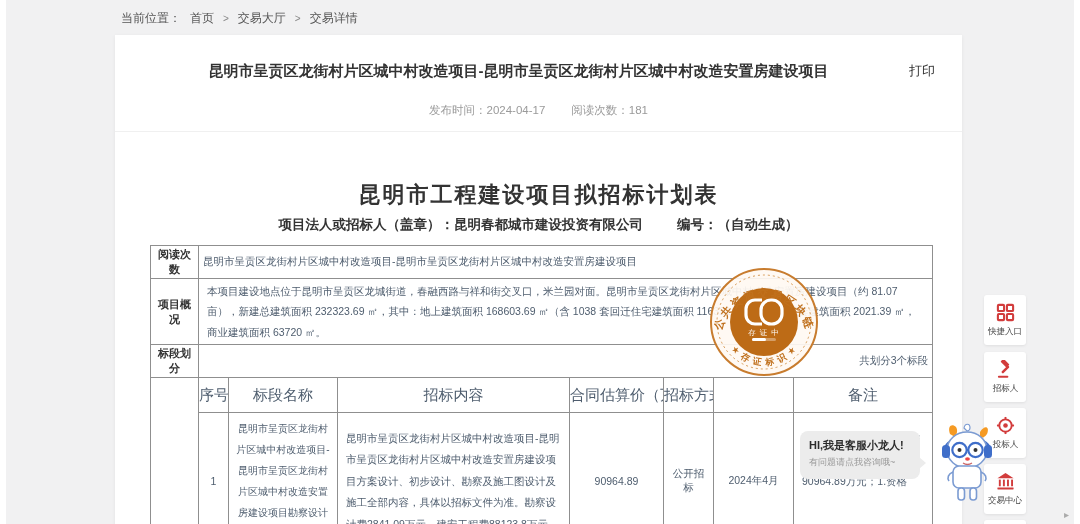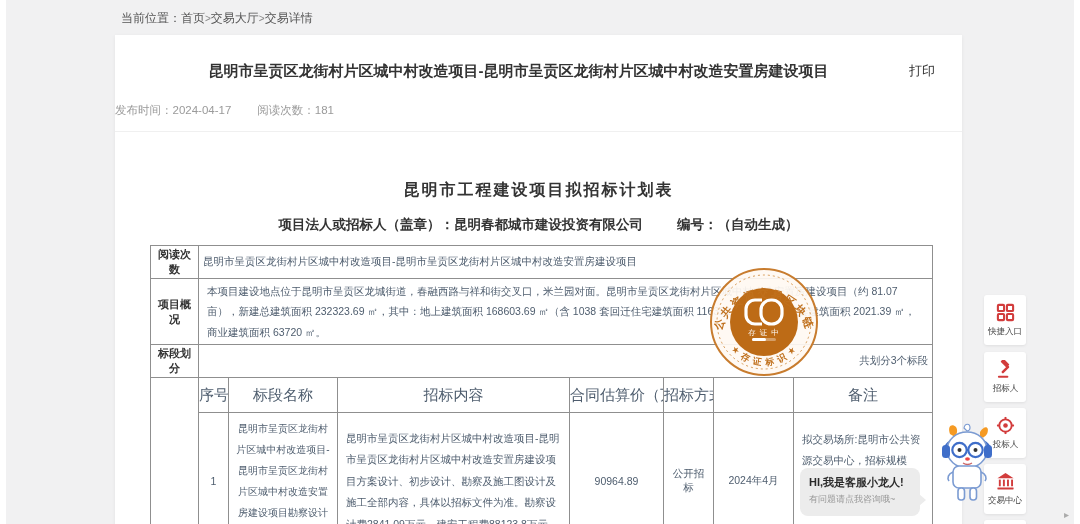--- a/index.html
+++ b/index.html
@@ -8,38 +8,38 @@
     position: relative;
     background: #f1f1f2;
     overflow: hidden;
     font-family: "Liberation Sans", "DejaVu Sans", sans-serif;
   }
   .edge { position: absolute; top: 0; bottom: 0; width: 6px; background: #fff; z-index: 5; }
   .edge.left { left: 0; } .edge.right { right: 0; }
 
   
   .breadcrumb { position: absolute; left: 121px; top: 10px; font-size: 12px; color: #555;
-    display: flex; align-items: center; z-index: 6; }
+    display: flex; align-items: center; gap: 9px; z-index: 6; }
   .breadcrumb .sep { color: #888; font-size: 10px; }
   .breadcrumb .bc-link { color: #555; cursor: pointer; }
 
   
   .card { position: absolute; left: 115px; top: 35px; width: 847px; height: 492px;
     background: #fff; overflow: hidden; box-shadow: 0 1px 4px rgba(0,0,0,.06); z-index: 10; }
   .card-title { position: absolute; top: 27px; left: 70px; right: 110px; text-align: center;
     font-size: 15px; font-weight: bold; color: #333; white-space: nowrap; overflow: hidden; }
   .print-btn { position: absolute; top: 27px; right: 27px; font-size: 13px; color: #333;
     background: none; border: none; cursor: pointer; font-family: inherit; }
-  .meta { position: absolute; top: 68px; left: 0; right: 0; 
+  .meta { position: absolute; top: 68px; left: 0; right: 0; text-align: center;
     font-size: 11.5px; color: #9a9a9a; }
   .meta .gap { display: inline-block; width: 26px; }
   .hdr-divider { position: absolute; top: 96px; left: 0; right: 0; border-top: 1px solid #f0f0f0; }
 
   .doc-title { position: absolute; top: 145px; left: 0; right: 0; text-align: center;
-    font-size: 16px; font-weight: bold; color: #333; letter-spacing: 2px; }
+    font-size: 22px; font-weight: bold; color: #333; letter-spacing: 2px; }
   .doc-sub { position: absolute; top: 181px; left: 0; right: 0; display: flex;
     justify-content: center; gap: 34px; font-size: 13.5px; font-weight: bold; color: #333; }
 
   
   .tbl-wrap { position: absolute; left: 35px; top: 210px; width: 782px; }
   table { border-collapse: collapse; table-layout: fixed; width: 782px; color: #4e5d6e; }
   td { border: 1px solid #8f8f8f; padding: 1px 4px; font-size: 10.5px; vertical-align: middle;
     overflow: hidden; }
   td.lbl { font-weight: bold; color: #333; text-align: center; font-size: 11px; padding: 1px 2px; }
   td.tl { text-align: left; } td.tc { text-align: right; }
@@ -58,21 +58,21 @@
   
   .side-card { position: absolute; left: 984px; width: 42px; height: 50px; background: #fff;
     border-radius: 3px; box-shadow: 0 1px 3px rgba(0,0,0,.08); z-index: 15;
     display: flex; flex-direction: column; align-items: center; justify-content: center;
     gap: 3px; cursor: pointer; }
   .side-card .s-label { font-size: 9px; color: #444; white-space: nowrap; transform: scale(.95); }
   .side-card svg { display: block; }
 
   
   .chat-bubble { position: absolute; left: 800px; top: 431px; width: 120px; height: 48px;
-    background: #ececec; border-radius: 8px; padding: 7px 9px; z-index: 30; cursor: pointer; margin-top: 37px; }
+    background: #ececec; border-radius: 8px; padding: 7px 9px; z-index: 30; cursor: pointer; }
   .chat-bubble:after { content: ""; position: absolute; right: -6px; bottom: 10px; width: 0; height: 0;
     border-top: 6px solid transparent; border-bottom: 6px solid transparent;
     border-left: 7px solid #ececec; }
   .chat-title { font-size: 11px; font-weight: bold; color: #2b2b2b; white-space: nowrap; }
   .chat-sub { font-size: 9px; color: #999; margin-top: 3px; white-space: nowrap; }
 
   .mascot { position: absolute; left: 930px; top: 420px; width: 74px; height: 90px; z-index: 40;
     cursor: pointer; }
 
   .corner-glyph { position: absolute; left: 1064px; top: 509px; font-size: 10px; color: #aaa;

